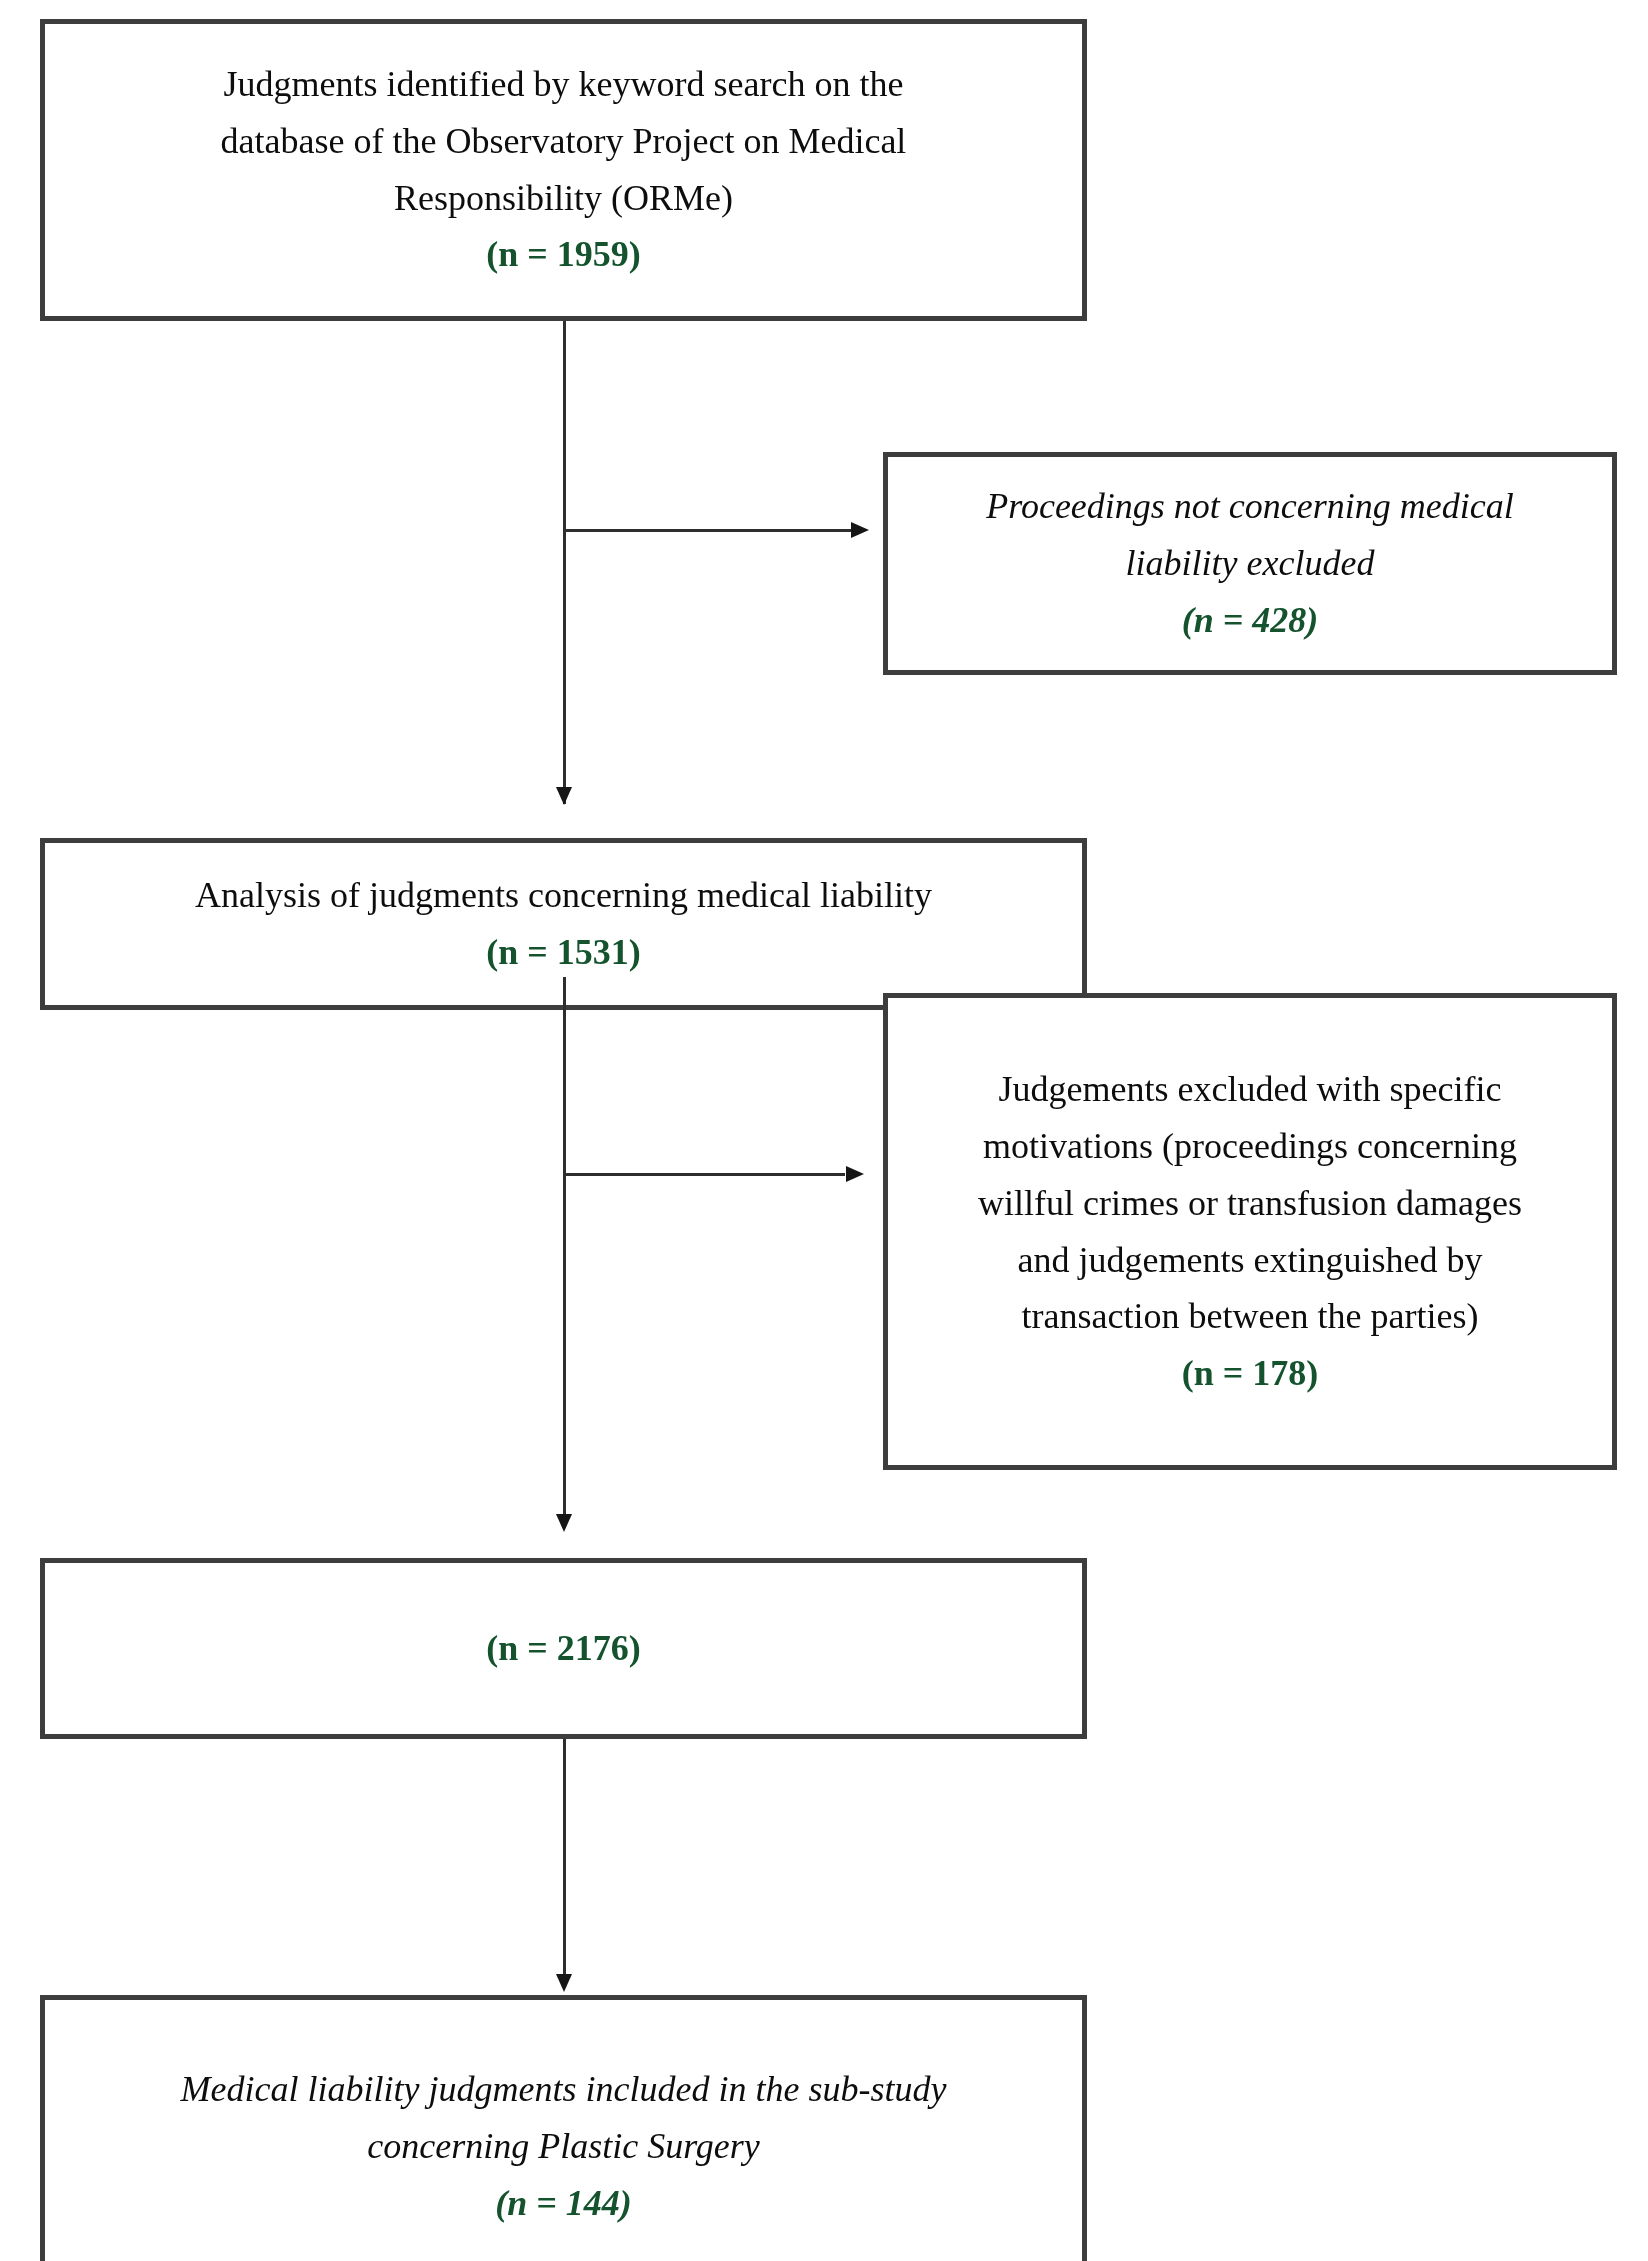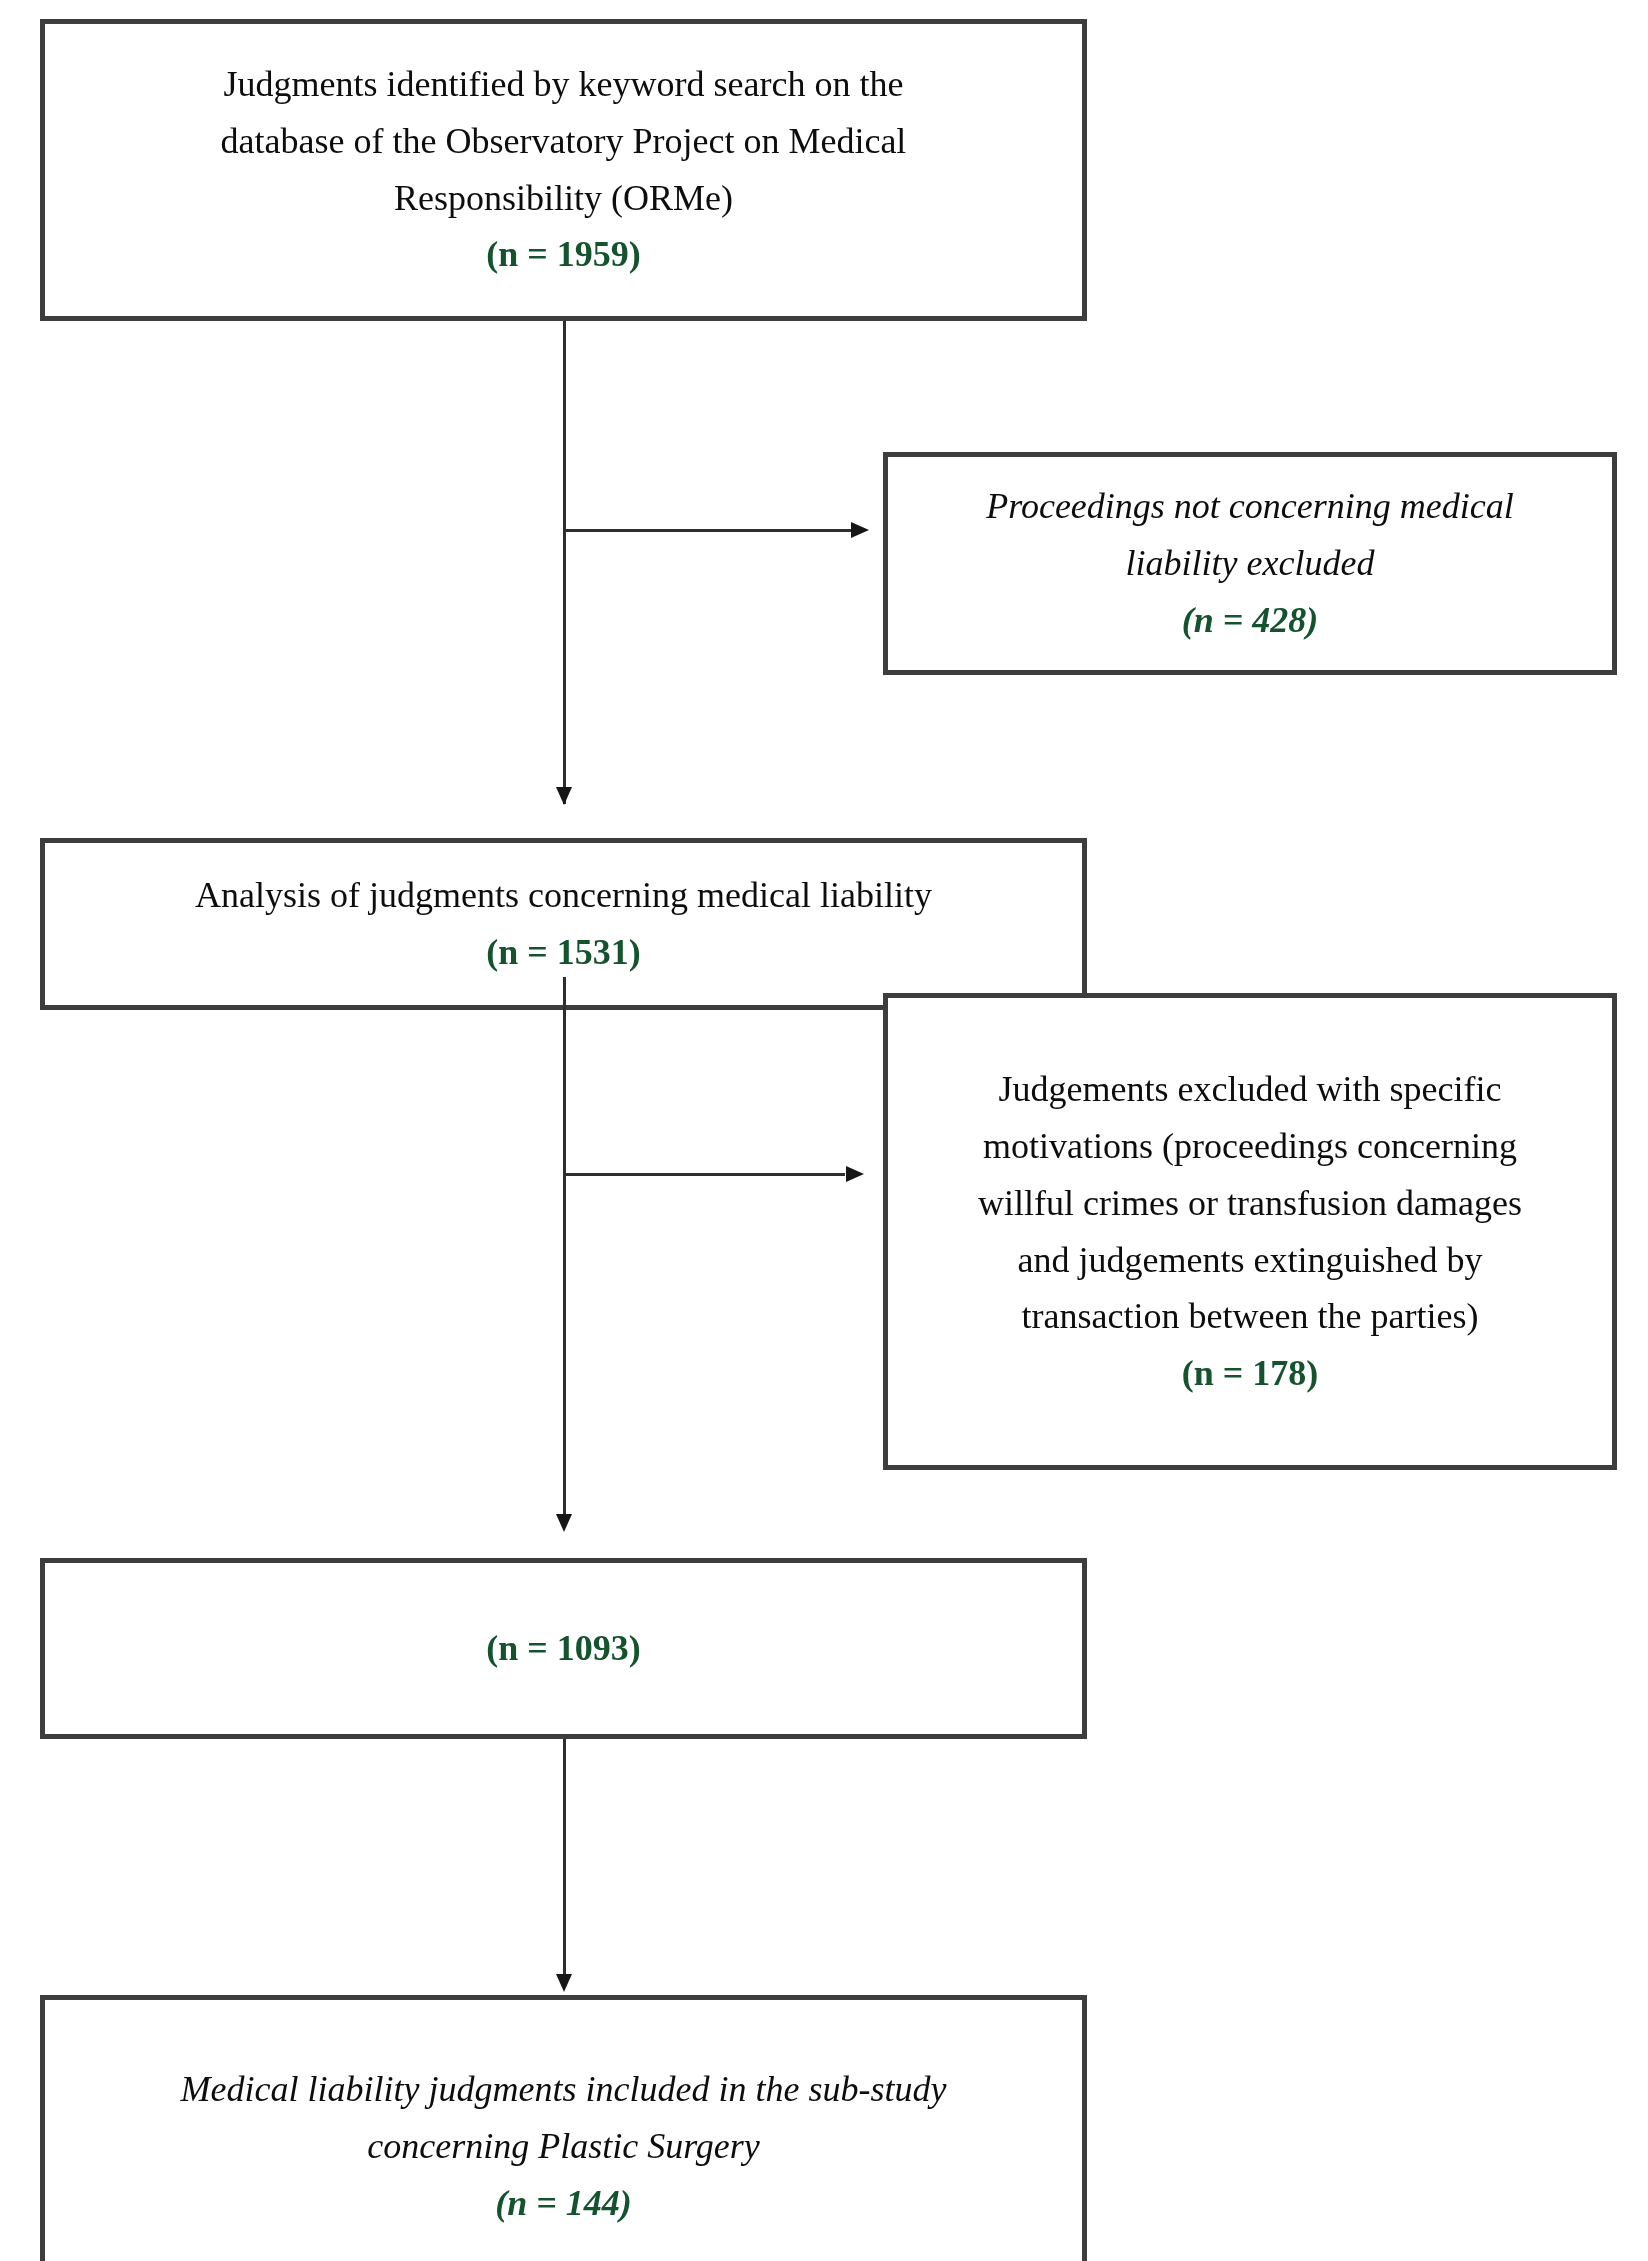--- a/index.html
+++ b/index.html
@@ -104,21 +104,21 @@
   <div class="box" style="left:883px; top:993px; width:734px; height:477px;">
     <div class="body-text">Judgements excluded with specific
 motivations (proceedings concerning
 willful crimes or transfusion damages
 and judgements extinguished by
 transaction between the parties)</div>
     <div class="n-text">(n = 178)</div>
   </div>
 
   <div class="box" style="left:40px; top:1558px; width:1047px; height:181px;">
-    <div class="n-text">(n = 1093)</div>
+    <div class="n-text">(n = 2176)</div>
   </div>
 
   <div class="vline" style="left:563px; top:1739px; height:237px;"></div>
   <div class="arrow-down" style="left:556px; top:1974px;"></div>
 
   <div class="box" style="left:40px; top:1995px; width:1047px; height:303px;font-style:italic;">
     <div class="body-text">Medical liability judgments included in the sub-study
 concerning Plastic Surgery</div>
     <div class="n-text">(n = 144)</div>
   </div>

